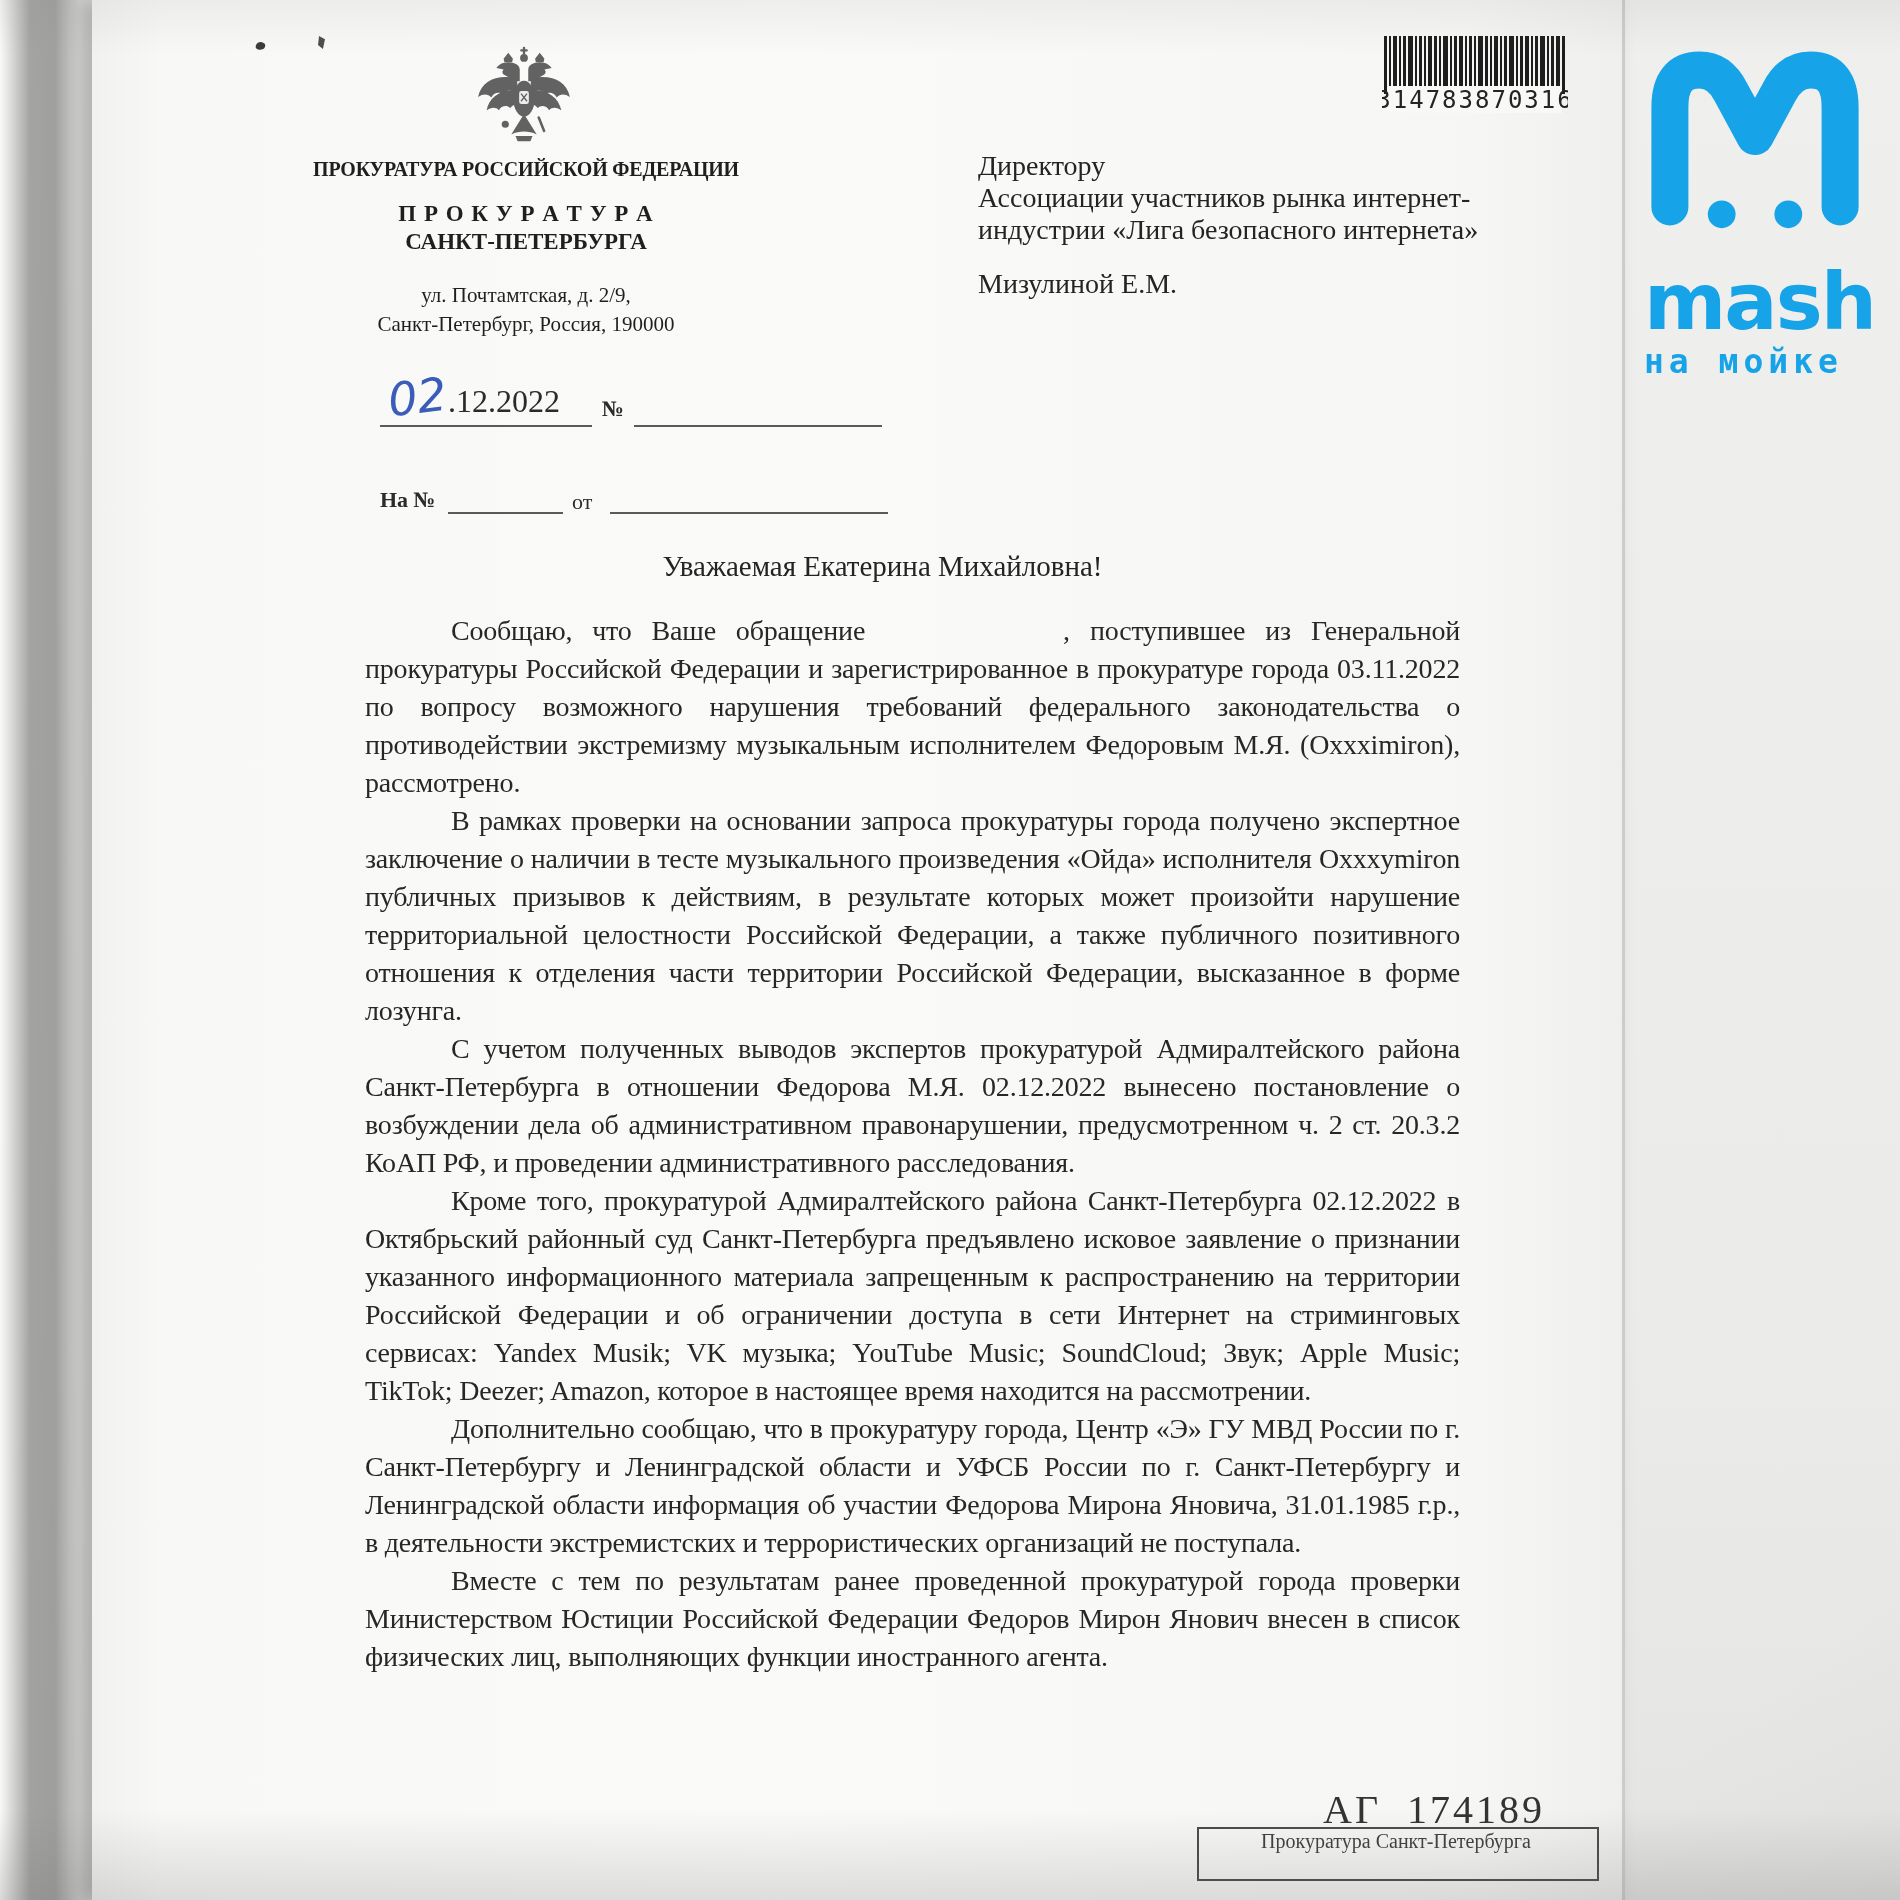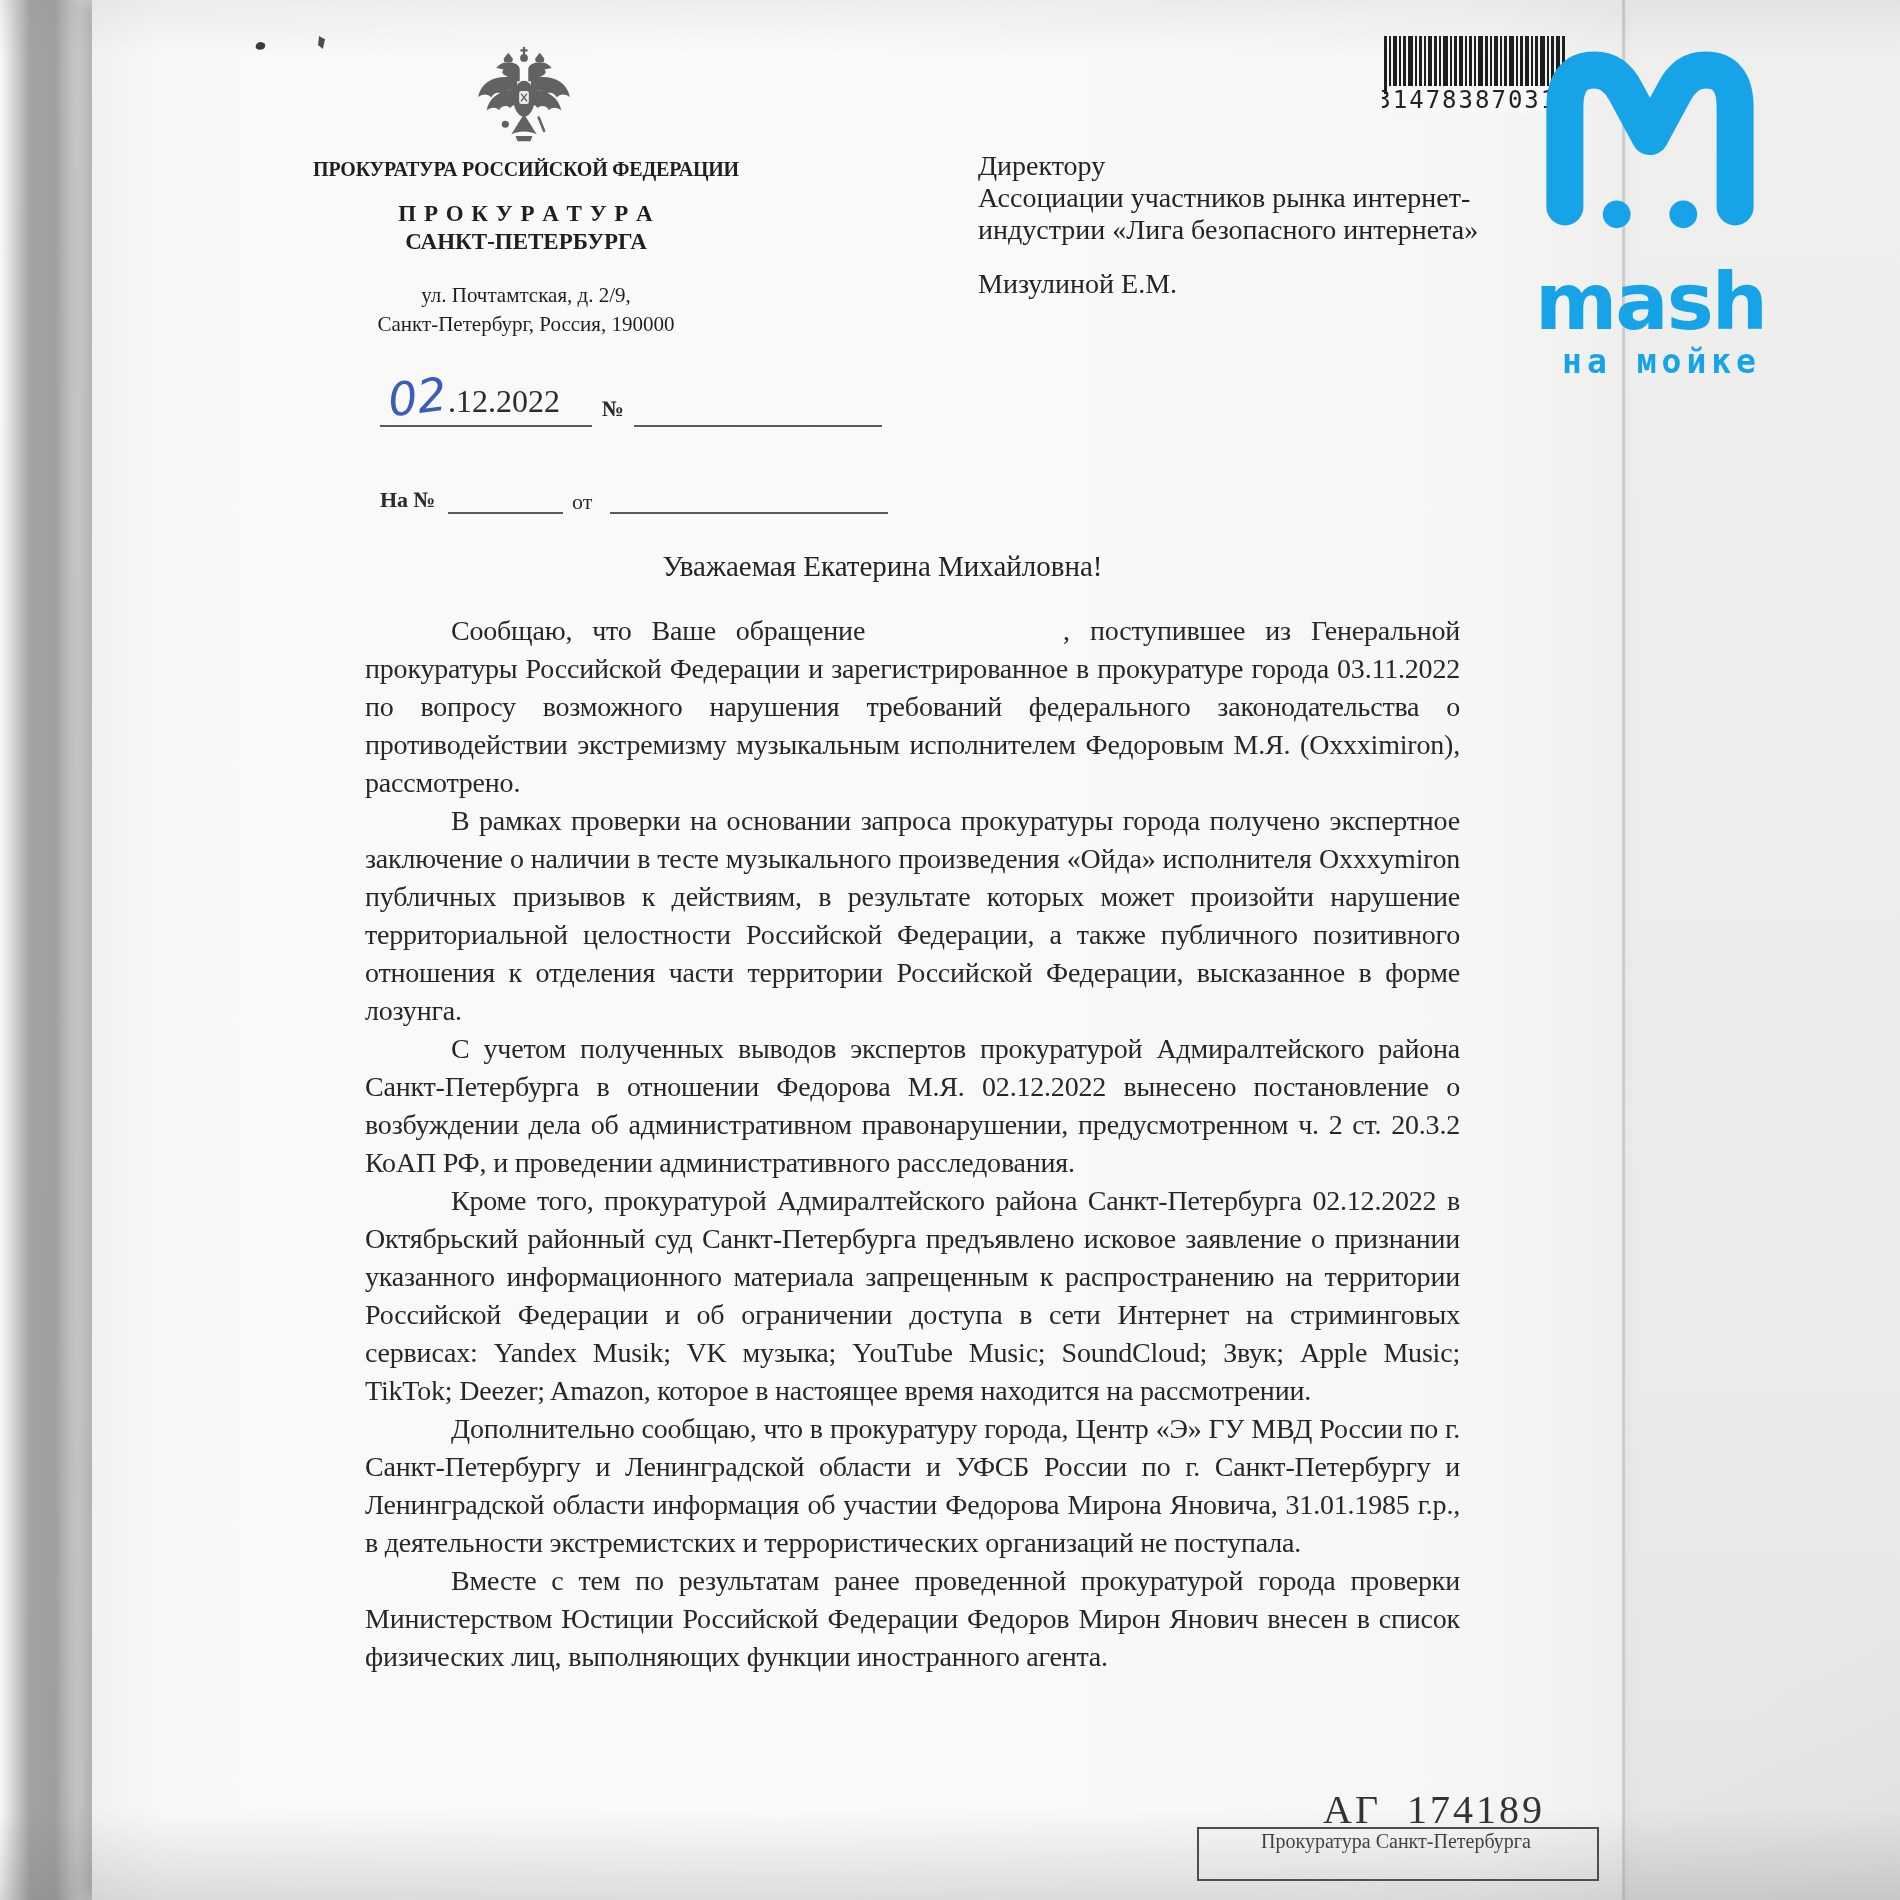--- a/index.html
+++ b/index.html
@@ -47,21 +47,21 @@
   .na-label{left:380px;top:487px;font-size:22px;font-weight:bold;}
   .rule-na{left:448px;top:512px;width:115px;}
   .ot-label{left:572px;top:489px;font-size:22px;}
   .rule-ot{left:610px;top:512px;width:278px;}
   
   .addressee{left:978px;top:150px;width:600px;font-size:28px;line-height:32px;color:#242424;}
   .addressee .recipient{margin-top:22px;}
   
   .barcode{left:1382px;top:36px;width:186px;height:80px;}
   
-  .mash{left:1535px;top:44px;width:226px;text-align:right;z-index:60;}
+  .mash{left:1644px;top:44px;width:226px;text-align:left;z-index:60;}
   .mash-word{font-family:"DejaVu Sans",sans-serif;font-weight:bold;font-size:79px;
     line-height:64px;letter-spacing:-2px;margin-top:22px;}
   .mash-tag{font-family:"DejaVu Sans Mono",monospace;font-weight:bold;font-size:33px;
     line-height:33px;letter-spacing:5px;margin-top:11px;white-space:nowrap;}
   
   .salutation{left:365px;top:550px;width:1095px;text-align:center;font-size:29px;
     padding-right:60px;box-sizing:border-box;color:#242424;}
   .body-text{left:365px;top:612px;width:1095px;font-size:28px;line-height:38px;
     text-align:justify;color:#272727;letter-spacing:-0.2px;}
   .body-text p{margin:0;text-indent:86px;}

